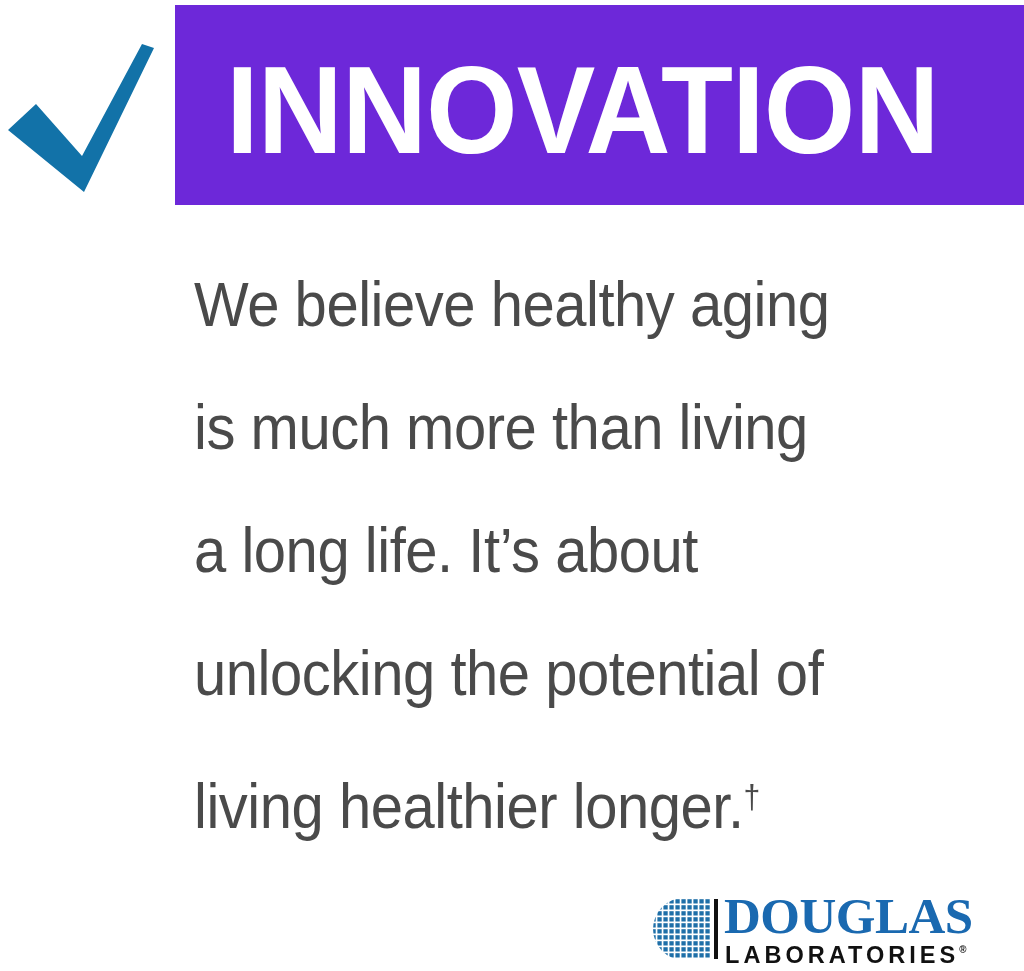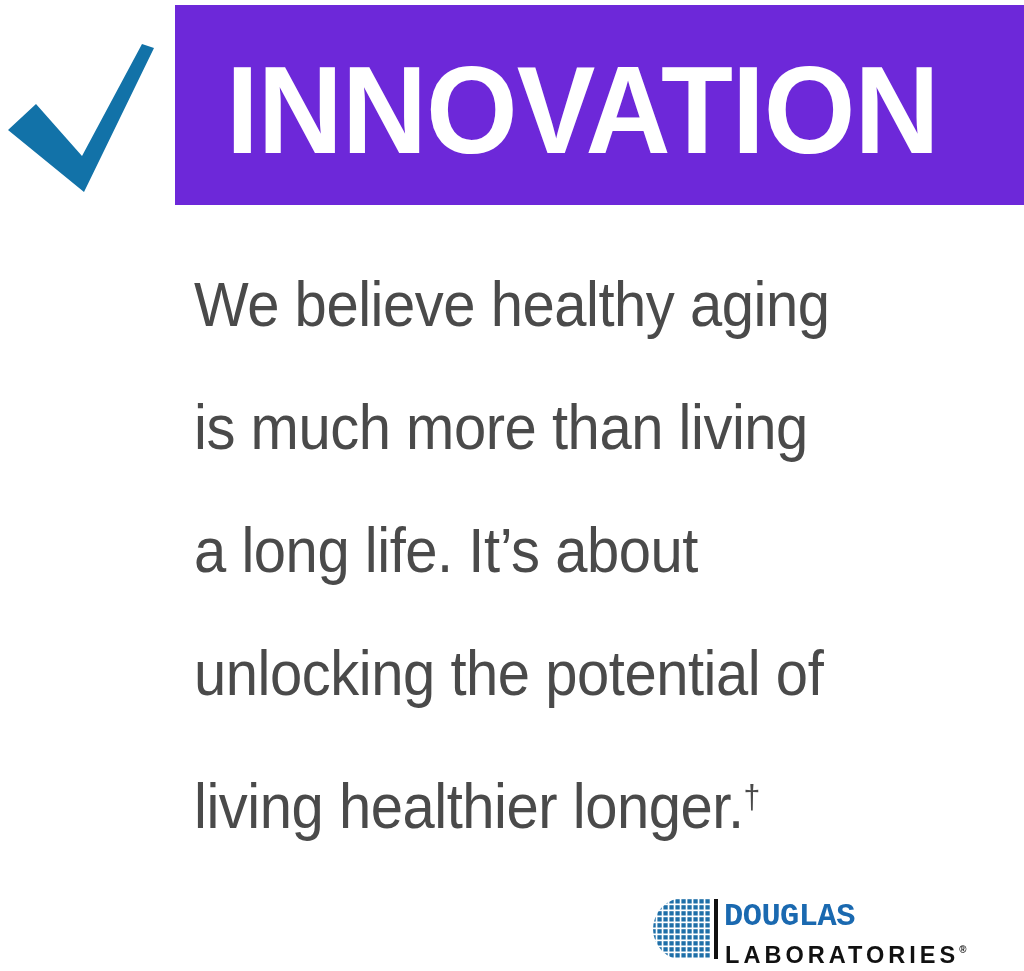--- a/index.html
+++ b/index.html
@@ -113,23 +113,23 @@
     left: 74px;
     top: 0;
     width: 256px;
     height: 66px;
   }
   #logo-douglas {
     position: absolute;
     left: 0;
     top: -2px;
     color: #1a69b0;
-    font-family: Liberation Mono, monospace;
+    font-family: Liberation Serif, serif;
     font-weight: 700;
-    font-size: 32px;
+    font-size: 51px;
     line-height: 43px;
     letter-spacing: -0.5px;
     white-space: nowrap;
     transform: scaleX(1.0);
     transform-origin: left top;
   }
   #logo-laboratories-row {
     position: absolute;
     left: 1px;
     top: 41px;

